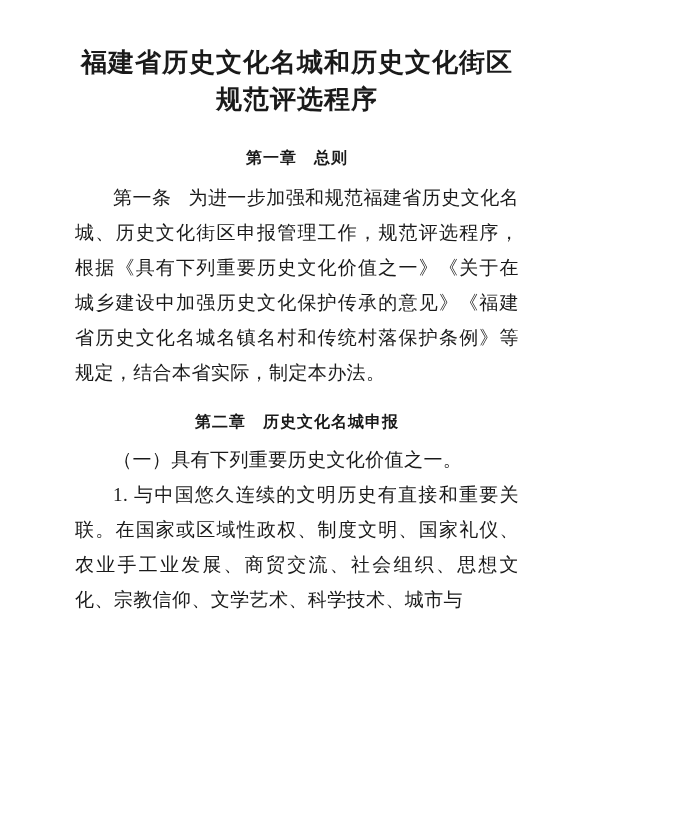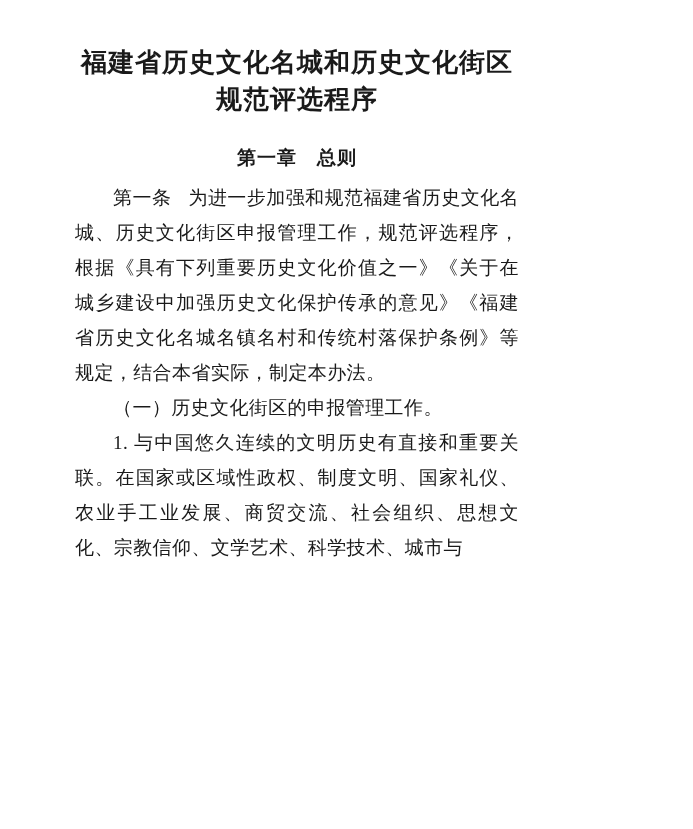--- a/index.html
+++ b/index.html
@@ -22,21 +22,21 @@
     text-align: center;
     font-weight: 700;
     font-size: 26px;
     line-height: 37px;
     letter-spacing: 1px;
     font-family: "Liberation Serif", "DejaVu Serif", serif;
   }
   .chapter-heading {
     text-align: center;
     font-weight: 700;
-    font-size: 19px;
+    font-size: 16px;
     line-height: 28px;
     letter-spacing: 1px;
     margin: 26px 0 8px 0;
     font-family: "Liberation Sans", "DejaVu Sans", sans-serif;
   }
   .chapter-heading.second {
     margin-top: 18px;
     margin-bottom: 6px;
   }
   .body-text {
@@ -69,23 +69,24 @@
   </div>
 
   <div class="chapter-heading">第一章　总则</div>
 
   <div class="body-text">
     <p class="article">
       <span class="article-label">第一条</span><span class="article-text">为进一步加强和规范福建省历史文化名城、历史文化街区申报管理工作，规范评选程序，根据《具有下列重要历史文化价值之一》《关于在城乡建设中加强历史文化保护传承的意见》《福建省历史文化名城名镇名村和传统村落保护条例》等规定，结合本省实际，制定本办法。</span>
     </p>
   </div>
 
+  <div class="chapter-heading second">第二章　历史文化名城申报</div>
 
   <div class="body-text">
     <p class="article">
-      <span class="article-text">（一）历史文化街区的申报管理工作。</span>
+      <span class="article-text">（一）具有下列重要历史文化价值之一。</span>
     </p>
     <p class="article">
       <span class="article-text">1. 与中国悠久连续的文明历史有直接和重要关联。在国家或区域性政权、制度文明、国家礼仪、农业手工业发展、商贸交流、社会组织、思想文化、宗教信仰、文学艺术、科学技术、城市与</span>
     </p>
   </div>
 
 </div>
 
 </body></html>

